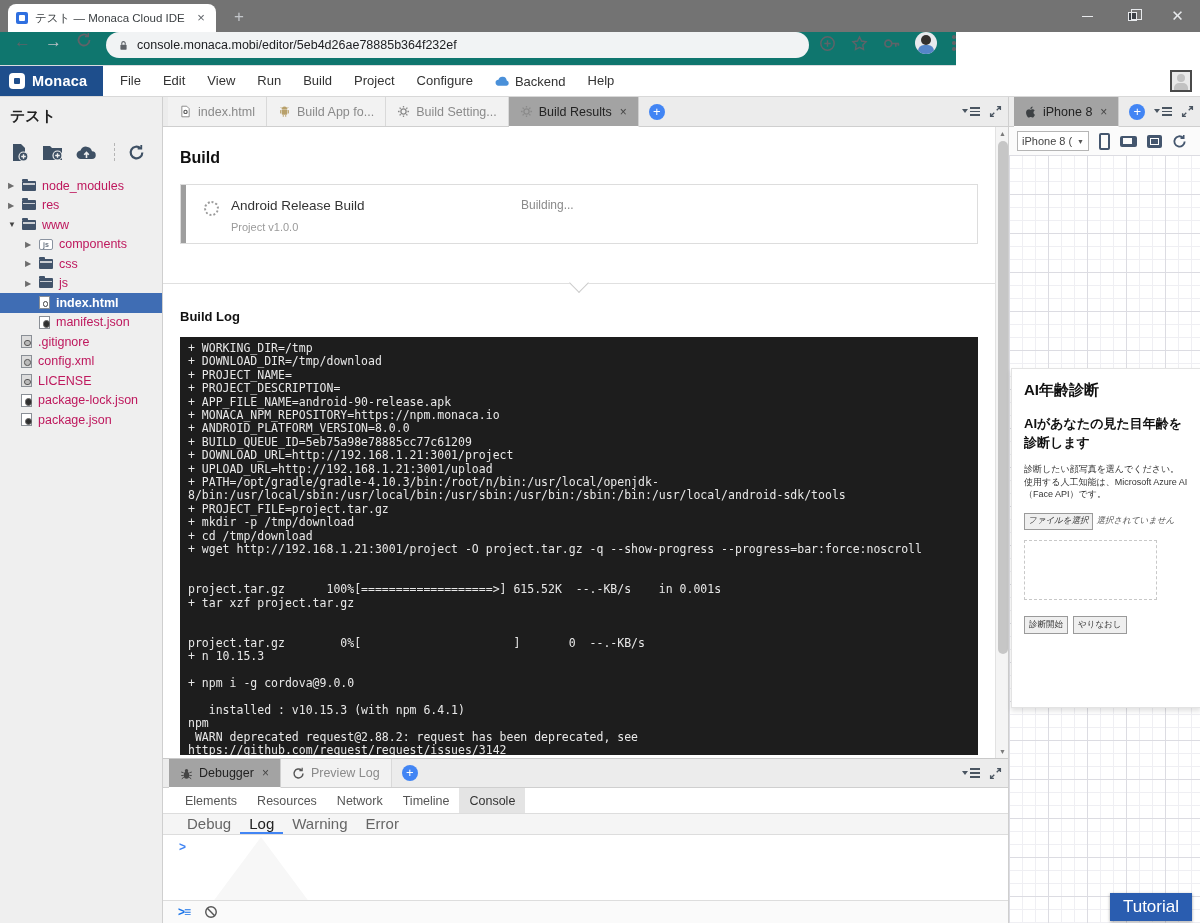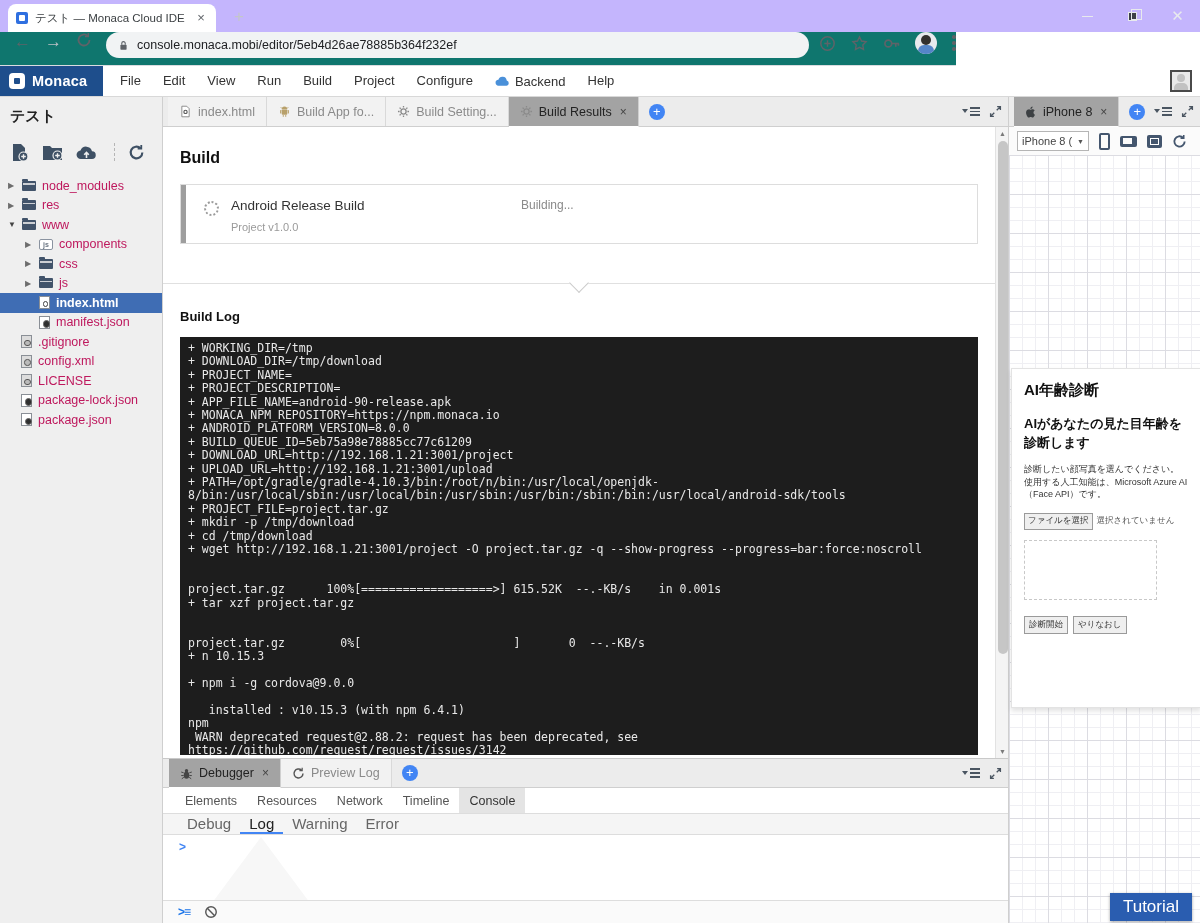--- a/index.html
+++ b/index.html
@@ -1,20 +1,20 @@
 <!DOCTYPE html>
 <html><head>
 <meta charset="utf-8">
 <style>
   * { margin:0; padding:0; box-sizing:border-box; }
   html,body { width:1200px; height:923px; overflow:hidden; }
   body { font-family:"Liberation Sans", sans-serif; background:#fff; position:relative; font-size:13px; color:#333; }
 
   
-  .titlebar { position:absolute; left:0; top:0; width:1200px; height:32px; background:#c4b5fd; }
+  .titlebar { position:absolute; left:0; top:0; width:1200px; height:32px; background:#737373; }
   .btab { position:absolute; left:8px; top:4px; width:208px; height:28px; background:#fff; border-radius:8px 8px 0 0; display:flex; align-items:center; padding:0 8px; }
   .btab-fav { width:12px; height:12px; background:#2f6fe0; border-radius:2px; position:relative; flex:none; }
   .btab-fav::after { content:""; position:absolute; left:3px; top:3px; width:6px; height:6px; background:#fff; border-radius:1px; }
   .btab-title { font-size:11.5px; color:#3c4043; margin-left:7px; white-space:nowrap; overflow:hidden; flex:1; }
   .btab-close { width:14px; height:14px; color:#5f6368; font-size:13px; line-height:14px; text-align:center; flex:none; cursor:pointer; }
   .btab-close::before { content:"×"; }
   .newtab { position:absolute; left:226px; top:6px; width:26px; height:22px; border-radius:4px; color:#c3c6ca; font-size:17px; line-height:21px; text-align:center; }
   .newtab::before { content:"+"; }
   .wincontrols { position:absolute; right:0; top:0; height:32px; display:flex; }
   .winbtn { width:45px; height:32px; display:flex; align-items:center; justify-content:center; }
@@ -151,21 +151,21 @@
   .ic-shot::after { content:""; position:absolute; left:3px; top:3px; width:7px; height:5px; border:1.5px solid #fff; }
   .gridarea { flex:1; position:relative; background-color:#fff;
     background-image:
       linear-gradient(#dcdce2 1px, transparent 1px), linear-gradient(90deg, #dcdce2 1px, transparent 1px),
       linear-gradient(#efeff3 1px, transparent 1px), linear-gradient(90deg, #efeff3 1px, transparent 1px);
     background-size:39px 39px, 39px 39px, 13px 13px, 13px 13px; }
   .appscreen { position:absolute; left:2px; top:213px; width:190px; height:340px; background:#fff; border:1px solid #e3e3e3; border-right:none; box-shadow:0 3px 5px rgba(0,0,0,.12); padding:10px 10px 0 12px; overflow:hidden; }
   .app-h1 { font-size:15px; font-weight:bold; color:#111; margin-top:2px; }
   .app-h2 { font-size:13px; font-weight:bold; color:#111; margin-top:14px; line-height:19px; }
   .app-p { font-size:9px; color:#333; margin-top:11px; line-height:12.5px; }
-  .file-row { margin-top:12px; display:flex; align-items:center; gap:4px; }
+  .file-row { margin-top:12px; display:flex; align-items:center; gap:4px;font-style:italic; }
   .file-btn { font-size:8.5px; color:#333; border:1px solid #9a9a9a; background:#efefef; padding:1.5px 3px; white-space:nowrap; cursor:pointer; }
   .file-status { font-size:8.5px; color:#555; white-space:nowrap; }
   .drop-box { margin-top:10px; width:133px; height:60px; border:1px dashed #c8c8c8; }
   .btn-row { margin-top:16px; display:flex; gap:5px; }
   .app-btn { font-size:8.5px; color:#333; border:1px solid #9a9a9a; background:#efefef; padding:2px 4px; white-space:nowrap; cursor:pointer;font-family:Liberation Mono, monospace; }
   .tutorial { position:absolute; right:8px; bottom:2px; background:#2a5db0; color:#fff; font-size:17px; padding:4px 13px; border:none; box-shadow:0 1px 3px rgba(0,0,0,.35); cursor:pointer; }
 </style>
 </head>
 <body>
 

